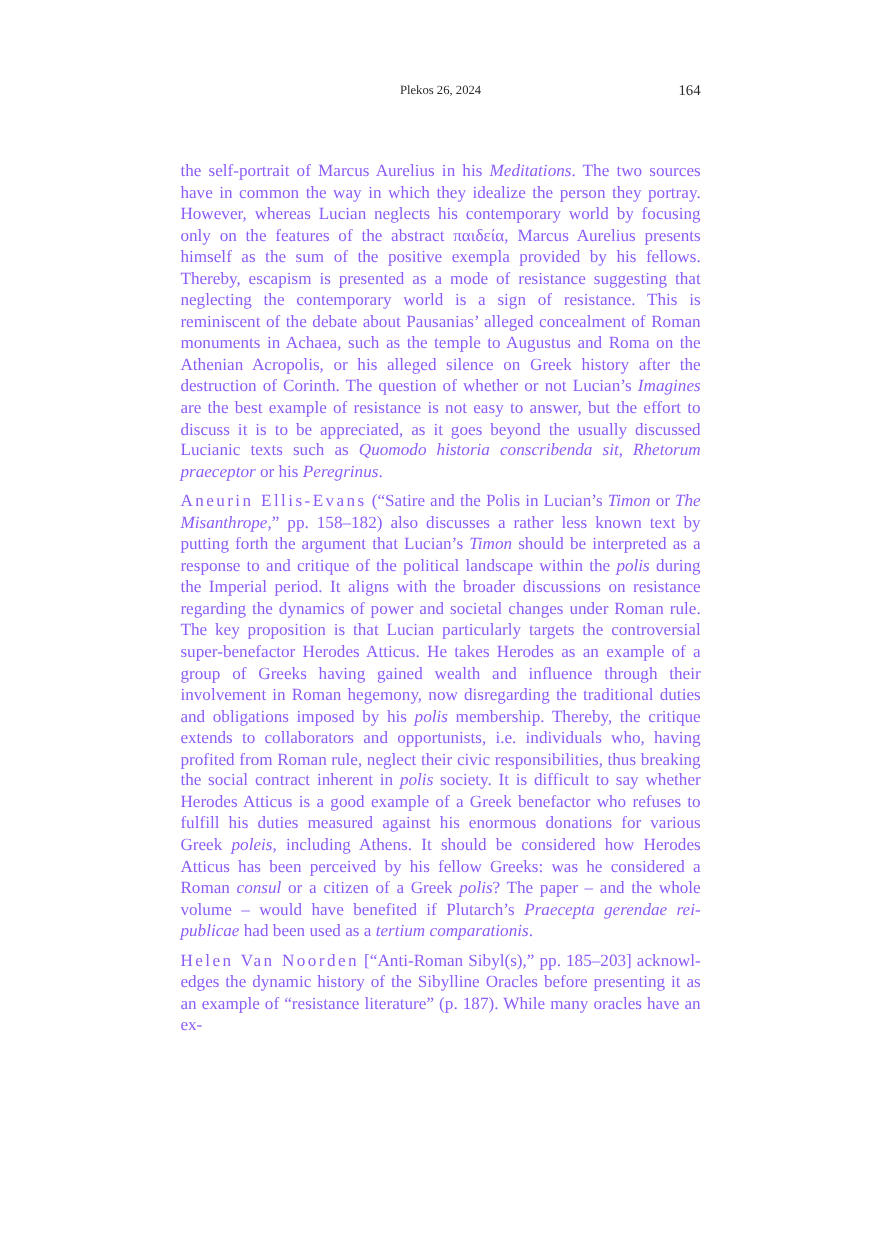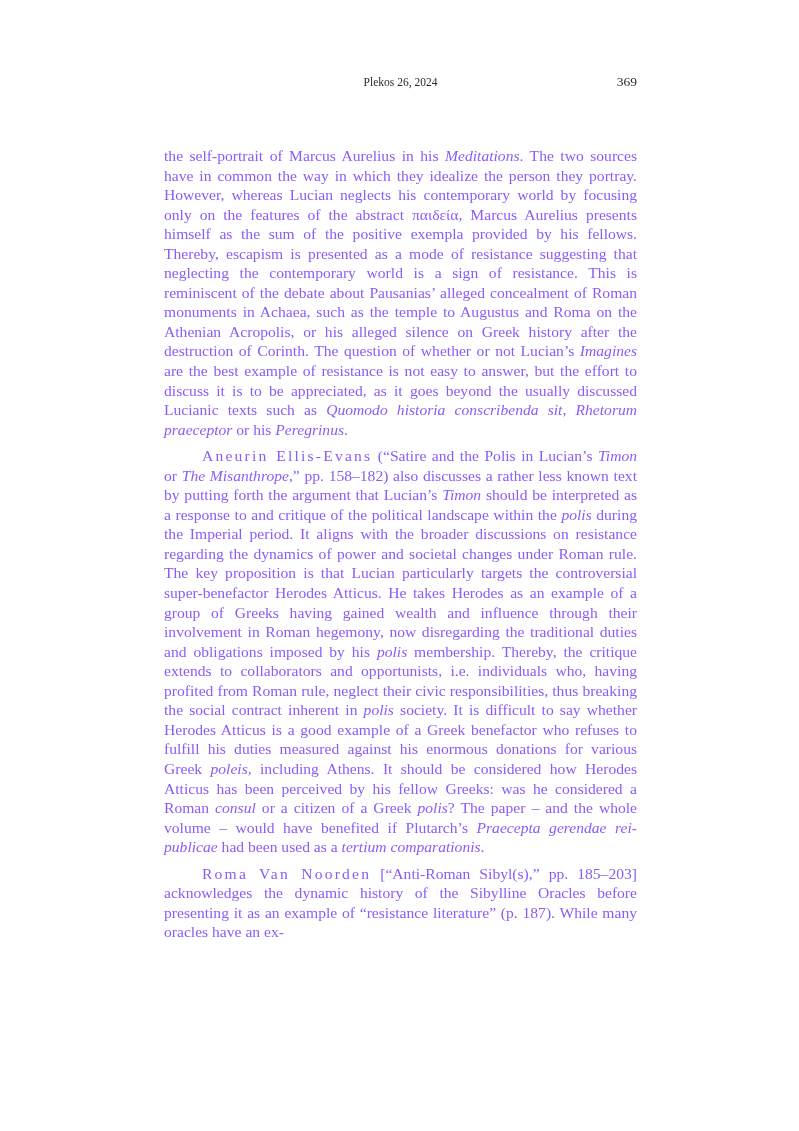--- a/index.html
+++ b/index.html
@@ -14,30 +14,30 @@
     font-size: 11.5px;
   }
   .page-number { position: absolute; right: 0; top: 0; font-size: 13.5px; }
   .body-text {
     position: absolute; top: 146px; left: 164px; width: 473px;
     font-family: "Liberation Serif", serif; font-size: 15.6px; line-height: 19.55px;
     color: #8b5cf6; text-align: justify; hyphens: manual;
   }
   .para { margin: 0 0 7px 0; }
   .para:last-child { margin-bottom: 0; }
-  .author { letter-spacing: 2.2px; margin-left: 38px; }
+  .author { letter-spacing: 2.2px; }
   i { font-style: italic; }
 </style>
 </head>
 <body>
 
 <div class="page">
   <div class="running-head">
     <span class="running-title">Plekos 26, 2024</span>
-    <span class="page-number">369</span>
+    <span class="page-number">164</span>
   </div>
 
   <div class="body-text">
     <p class="para"><span>the self-portrait of Marcus Aurelius in his </span><i>Meditations</i><span>. The two sources have in common the way in which they idealize the person they portray. However, whereas Lucian neglects his contemporary world by focusing only on the features of the abstract παιδεία, Marcus Aurelius presents himself as the sum of the positive exempla provided by his fellows. Thereby, escapism is pre­sented as a mode of resistance suggesting that neglecting the contemporary world is a sign of resistance. This is reminiscent of the debate about Pausa­nias’ alleged concealment of Roman monuments in Achaea, such as the tem­ple to Augustus and Roma on the Athenian Acropolis, or his alleged silence on Greek history after the destruction of Corinth. The question of whether or not Lucian’s </span><i>Imagines</i><span> are the best example of resistance is not easy to an­swer, but the effort to discuss it is to be appreciated, as it goes beyond the usually discussed Lucianic texts such as </span><i>Quomodo historia conscribenda sit</i><span>, </span><i>Rheto­rum praeceptor</i><span> or his </span><i>Peregrinus</i><span>.</span></p>
     <p class="para"><span class="author">Aneurin Ellis-Evans</span><span> (“Satire and the Polis in Lucian’s </span><i>Timon</i><span> or </span><i>The Mis­anthrope</i><span>,” pp. 158–182) also discusses a rather less known text by putting forth the argument that Lucian’s </span><i>Timon</i><span> should be interpreted as a response to and critique of the political landscape within the </span><i>polis</i><span> during the Imperial period. It aligns with the broader discussions on resistance regarding the dy­namics of power and societal changes under Roman rule. The key proposi­tion is that Lucian particularly targets the controversial super-benefactor Herodes Atticus. He takes Herodes as an example of a group of Greeks hav­ing gained wealth and influence through their involvement in Roman he­gemony, now disregarding the traditional duties and obligations imposed by his </span><i>polis</i><span> membership. Thereby, the critique extends to collaborators and op­portunists, i.e. individuals who, having profited from Roman rule, neglect their civic responsibilities, thus breaking the social contract inherent in </span><i>polis</i><span> society. It is difficult to say whether Herodes Atticus is a good example of a Greek benefactor who refuses to fulfill his duties measured against his enor­mous donations for various Greek </span><i>poleis</i><span>, including Athens. It should be con­sidered how Herodes Atticus has been perceived by his fellow Greeks: was he considered a Roman </span><i>consul</i><span> or a citizen of a Greek </span><i>polis</i><span>? The paper – and the whole volume – would have benefited if Plutarch’s </span><i>Praecepta gerendae rei­publicae</i><span> had been used as a </span><i>tertium comparationis</i><span>.</span></p>
-    <p class="para"><span class="author">Roma Van Noorden</span><span> [“Anti-Roman Sibyl(s),” pp. 185–203] acknowl­edges the dynamic history of the Sibylline Oracles before presenting it as an example of “resistance literature” (p. 187). While many oracles have an ex-</span></p>
+    <p class="para"><span class="author">Helen Van Noorden</span><span> [“Anti-Roman Sibyl(s),” pp. 185–203] acknowl­edges the dynamic history of the Sibylline Oracles before presenting it as an example of “resistance literature” (p. 187). While many oracles have an ex-</span></p>
   </div>
 </div>
 
 </body></html>

